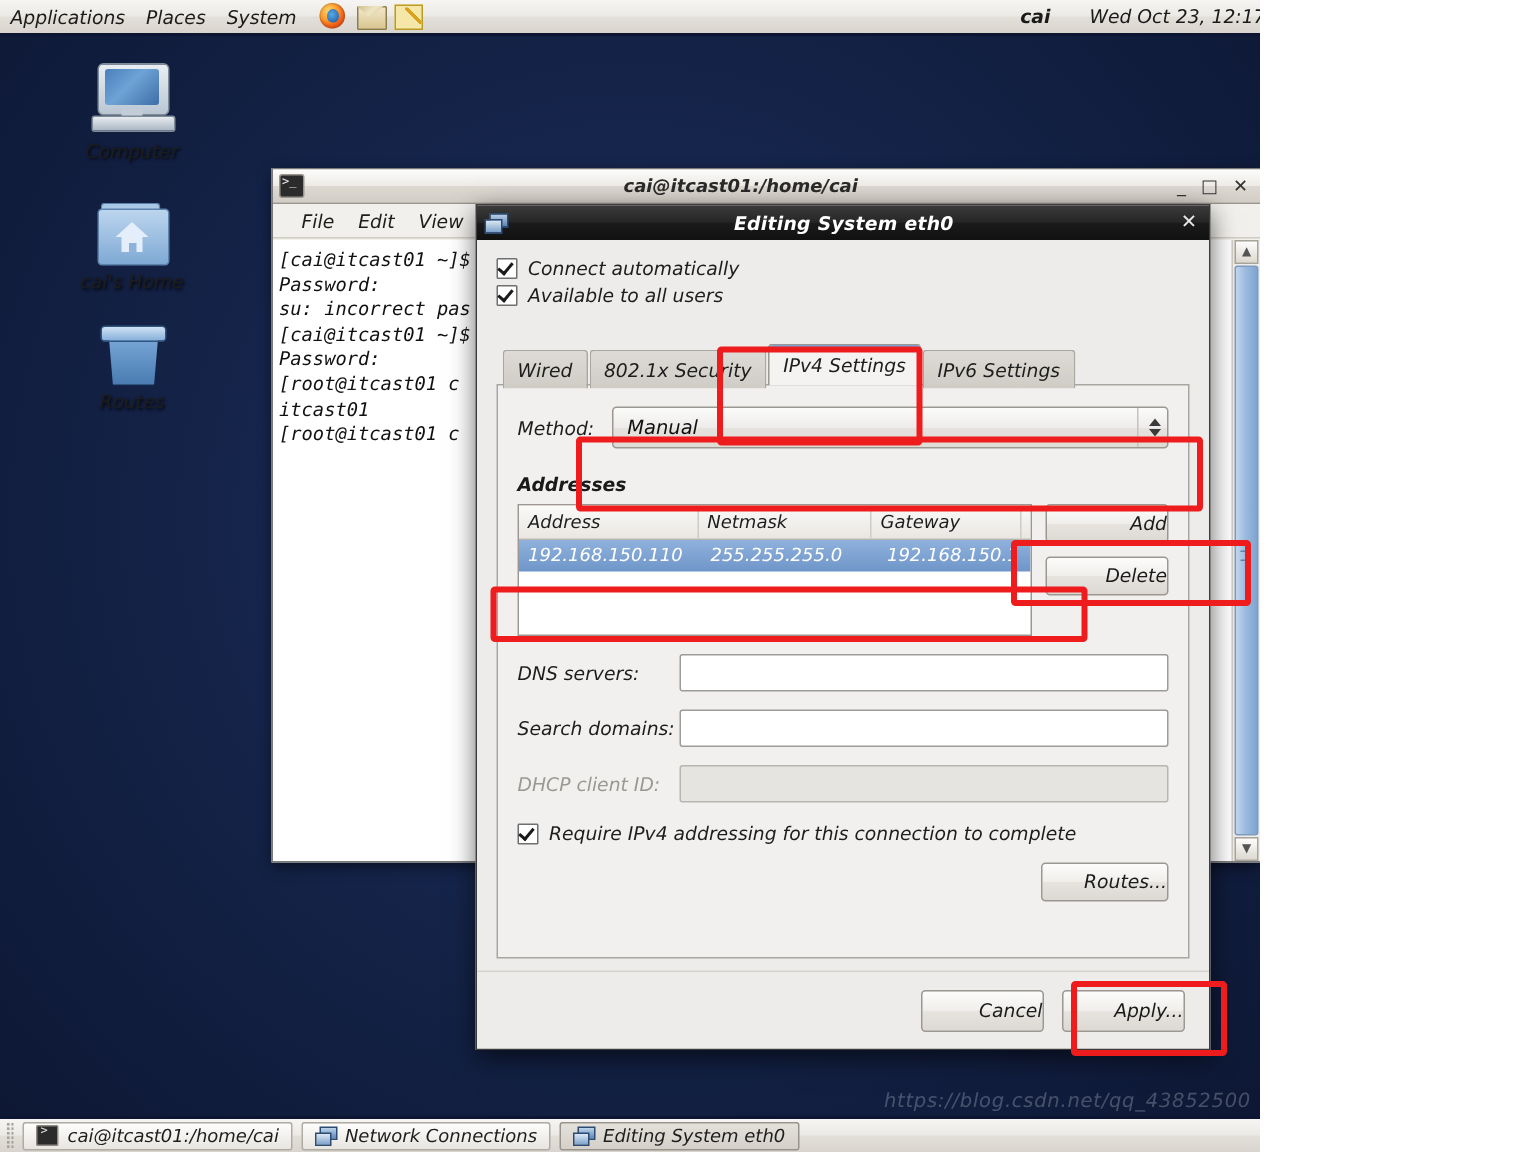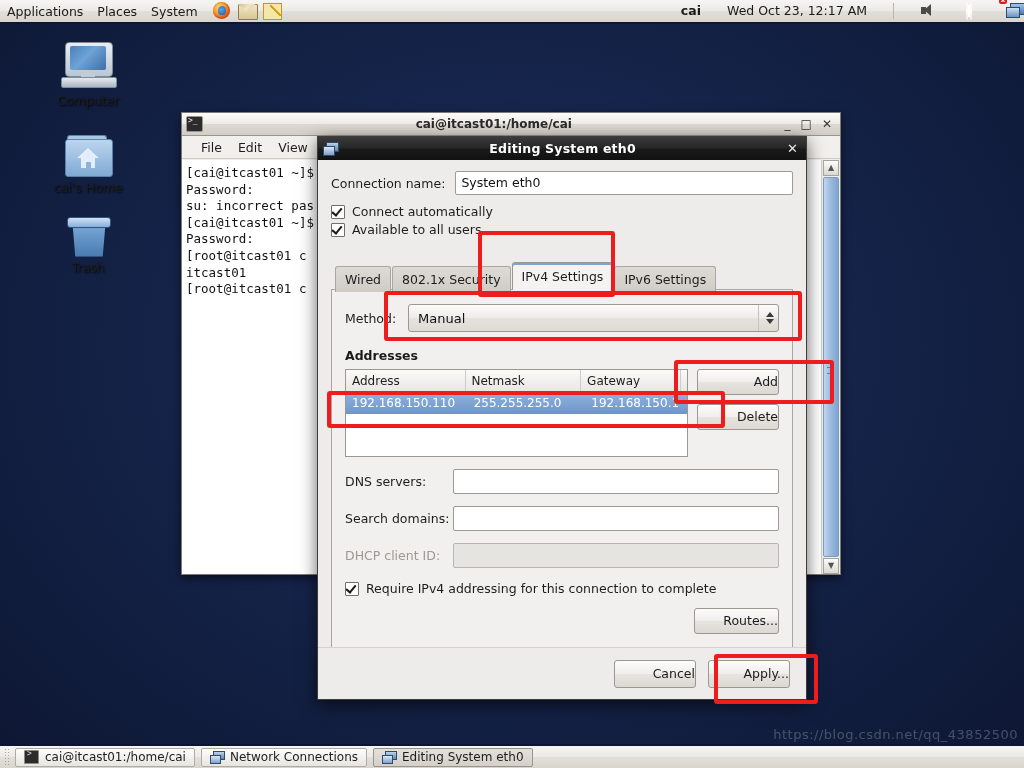--- a/index.html
+++ b/index.html
@@ -3,23 +3,24 @@
 <meta charset="utf-8">
 <style>
   html, body {
     margin: 0; padding: 0;
     width: 1024px; height: 768px;
     overflow: hidden;
     font-family: "DejaVu Sans", "Liberation Sans", sans-serif;
   }
   #screen {
     position: relative;
-    width: 1024px; height: 768px;
+    width: 840px; height: 768px;
     background: radial-gradient(ellipse at 50% 45%, #1d2f5c 0%, #15244a 45%, #0d1733 100%);
     overflow: hidden;
+    font-style: italic;
   }
 
   
   #top-panel {
     position: absolute; left: 0; top: 0;
     width: 1024px; height: 24px;
     background: linear-gradient(to bottom, #f6f5f3 0%, #eceae6 48%, #e2dfd9 52%, #d9d5ce 100%);
     border-bottom: 2px solid #0c1633;
     display: flex; align-items: center;
     font-size: 12.5px; color: #1a1a1a;
@@ -432,21 +433,21 @@
     <span class="lbl">cai's Home</span>
   </div>
 
   <div class="desk-icon" style="left:33px; top:205px;">
     <div class="glyph">
       <div class="ico-trash">
           <div class="can"></div>
           <div class="lid"></div>
         </div>
     </div>
-    <span class="lbl">Trash</span>
+    <span class="lbl">Routes</span>
   </div>
 
   <div id="terminal-window">
     <div id="terminal-titlebar">
       <span class="term-ico"></span>
       <span id="terminal-title">cai@itcast01:/home/cai</span>
       <span class="wbtns">
         <span class="wbtn">_</span>
         <span class="wbtn">□</span>
         <span class="wbtn">✕</span>
@@ -479,24 +480,20 @@
       <span class="dlg-ico">
           <span class="m1"></span>
           <span class="m2"></span>
         </span>
       <span id="dialog-title">Editing System eth0</span>
       <span id="dialog-close">✕</span>
     </div>
 
     <div id="dialog-body">
 
-      <div class="row-conn">
-        <span class="lbl">Connection name:</span>
-        <div class="txtfield" id="conn-name-input">System eth0</div>
-      </div>
 
       <div class="chkrow">
         <span class="chk on"></span>
         <span>Connect automatically</span>
       </div>
       <div class="chkrow">
         <span class="chk on"></span>
         <span>Available to all users</span>
       </div>
 

